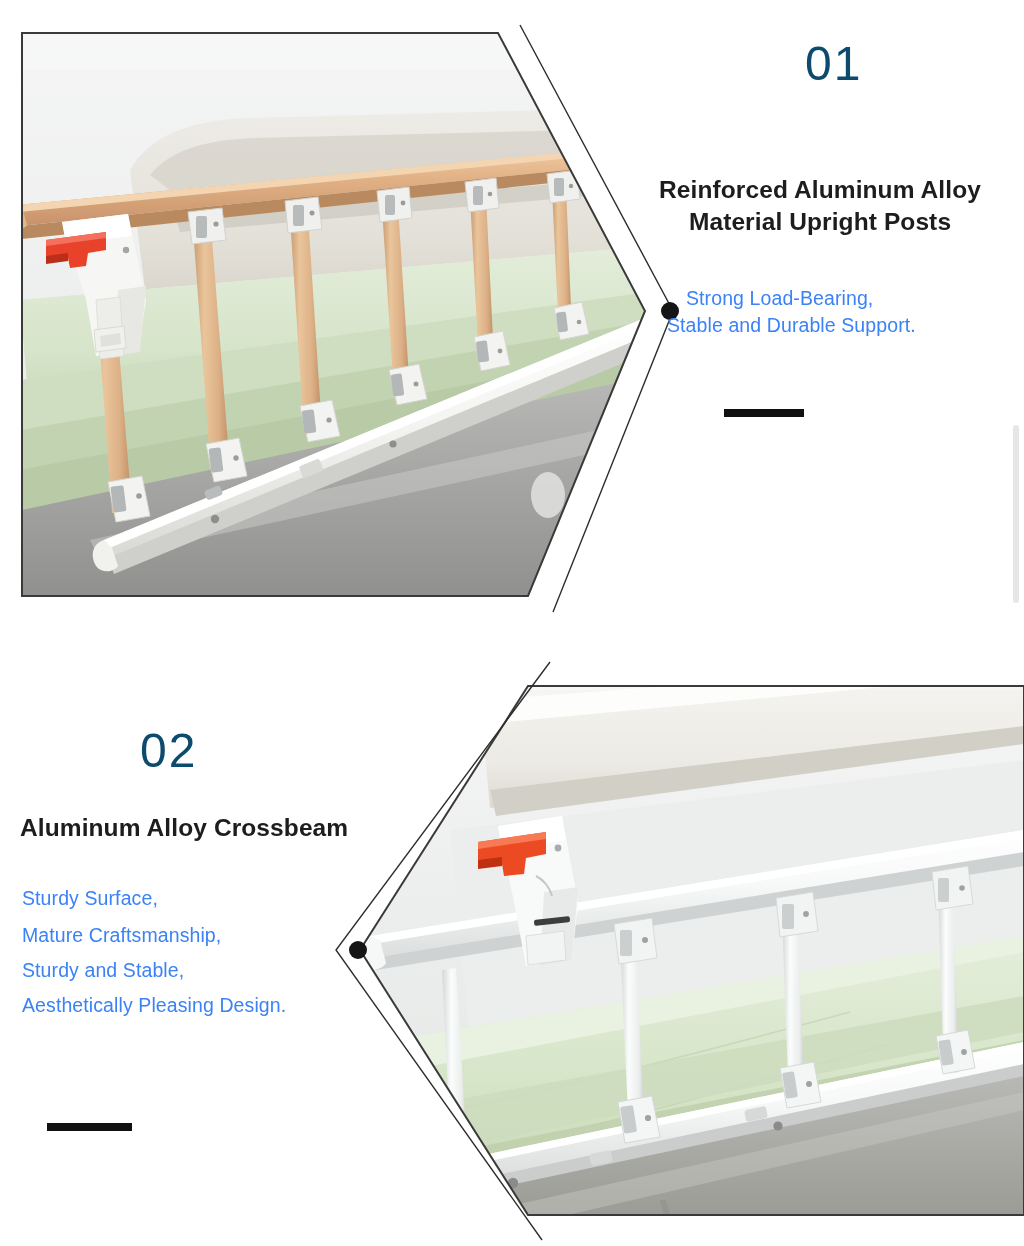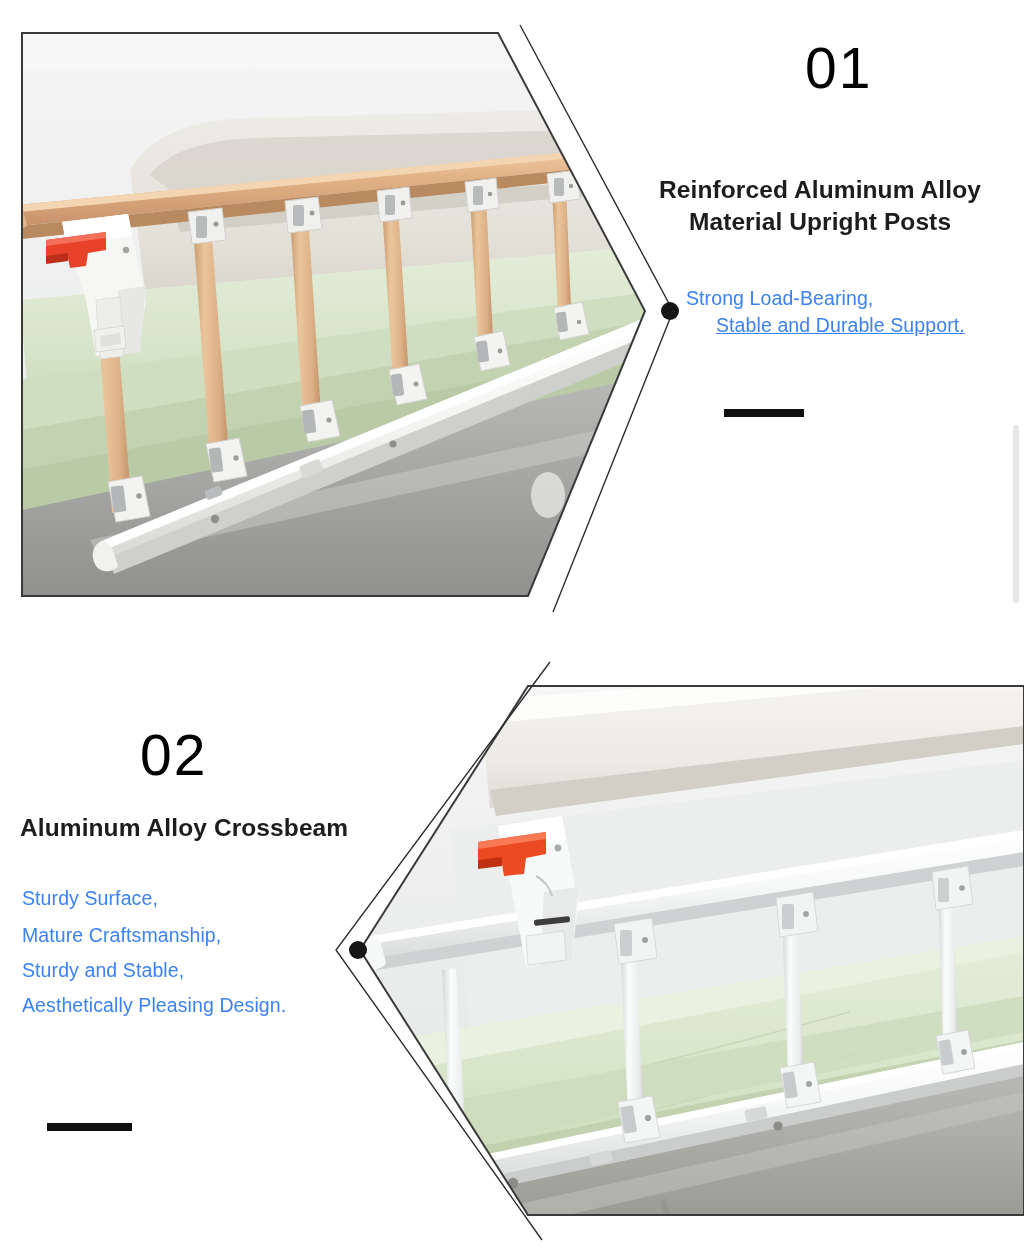--- a/index.html
+++ b/index.html
@@ -23,23 +23,23 @@
   
   .photo-wrap {
     position: absolute;
     overflow: visible;
   }
   .photo-svg { display: block; }
 
   
   .num {
     position: absolute;
-    font-size: 57px;
+    font-size: 48px;
     font-weight: 400;
-    color: #000000;
+    color: #0c4a6e;
     letter-spacing: 2px;
     line-height: 1;
     font-family: "Liberation Sans", sans-serif;
   }
   .headline {
     position: absolute;
     font-size: 24.5px;
     font-weight: bold;
     color: #1d1d1d;
     line-height: 1.3;
@@ -264,21 +264,21 @@
   </div>
 
   <div class="num" style="left:805px; top:40px;">01</div>
 
   <div class="headline centerline" style="left:620px; top:152px; width:400px;">Reinforced Aluminum Alloy</div>
   <div class="headline centerline" style="left:620px; top:184px; width:400px;">Material Upright Posts</div>
 
   <div class="dot" style="left:661px; top:302px;"></div>
 
   <div class="sub" style="left:686px; top:285px;">Strong Load-Bearing,</div>
-  <div class="sub" style="left:716px; top:312px;text-decoration:underline;">Stable and Durable Support.</div>
+  <div class="sub" style="left:667px; top:312px;">Stable and Durable Support.</div>
 
   <div class="dash" style="left:724px; top:409px; width:80px;"></div>
 
   <div class="photo-wrap" style="left:330px; top:640px; width:694px; height:606px;">
     <svg class="photo-svg" width="694" height="606" viewBox="0 0 694 606">
       <defs>
         <clipPath id="clip2">
           <polygon points="198,46 694,46 694,575 198,575 30,310"></polygon>
         </clipPath>
 

